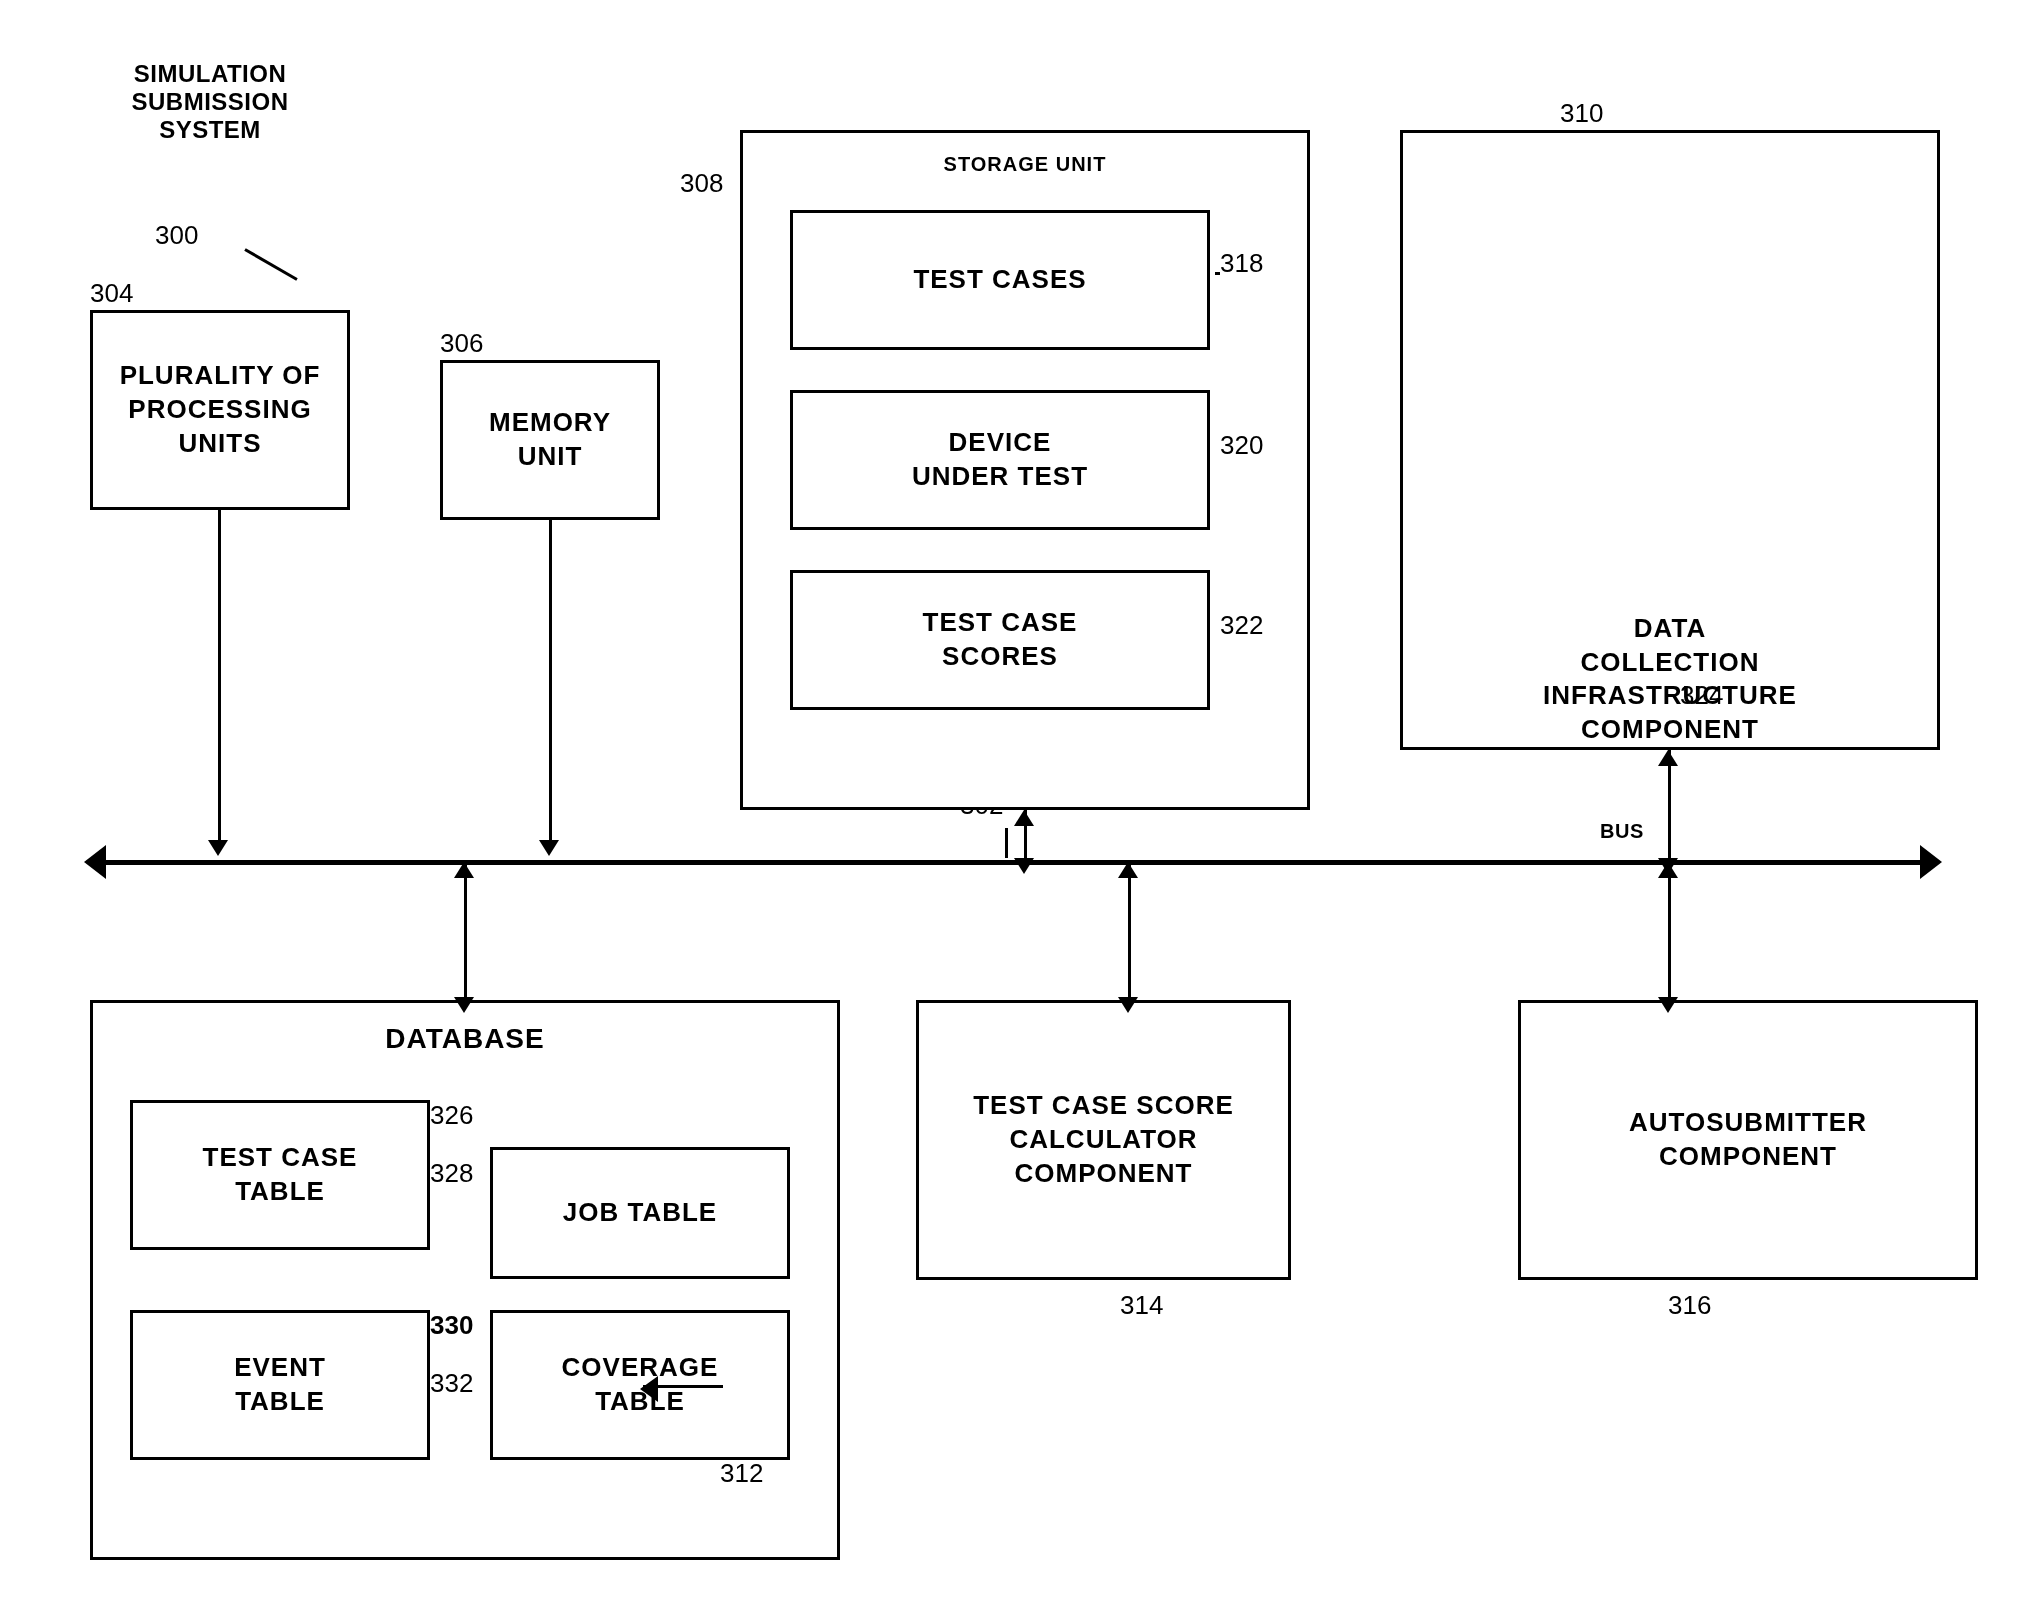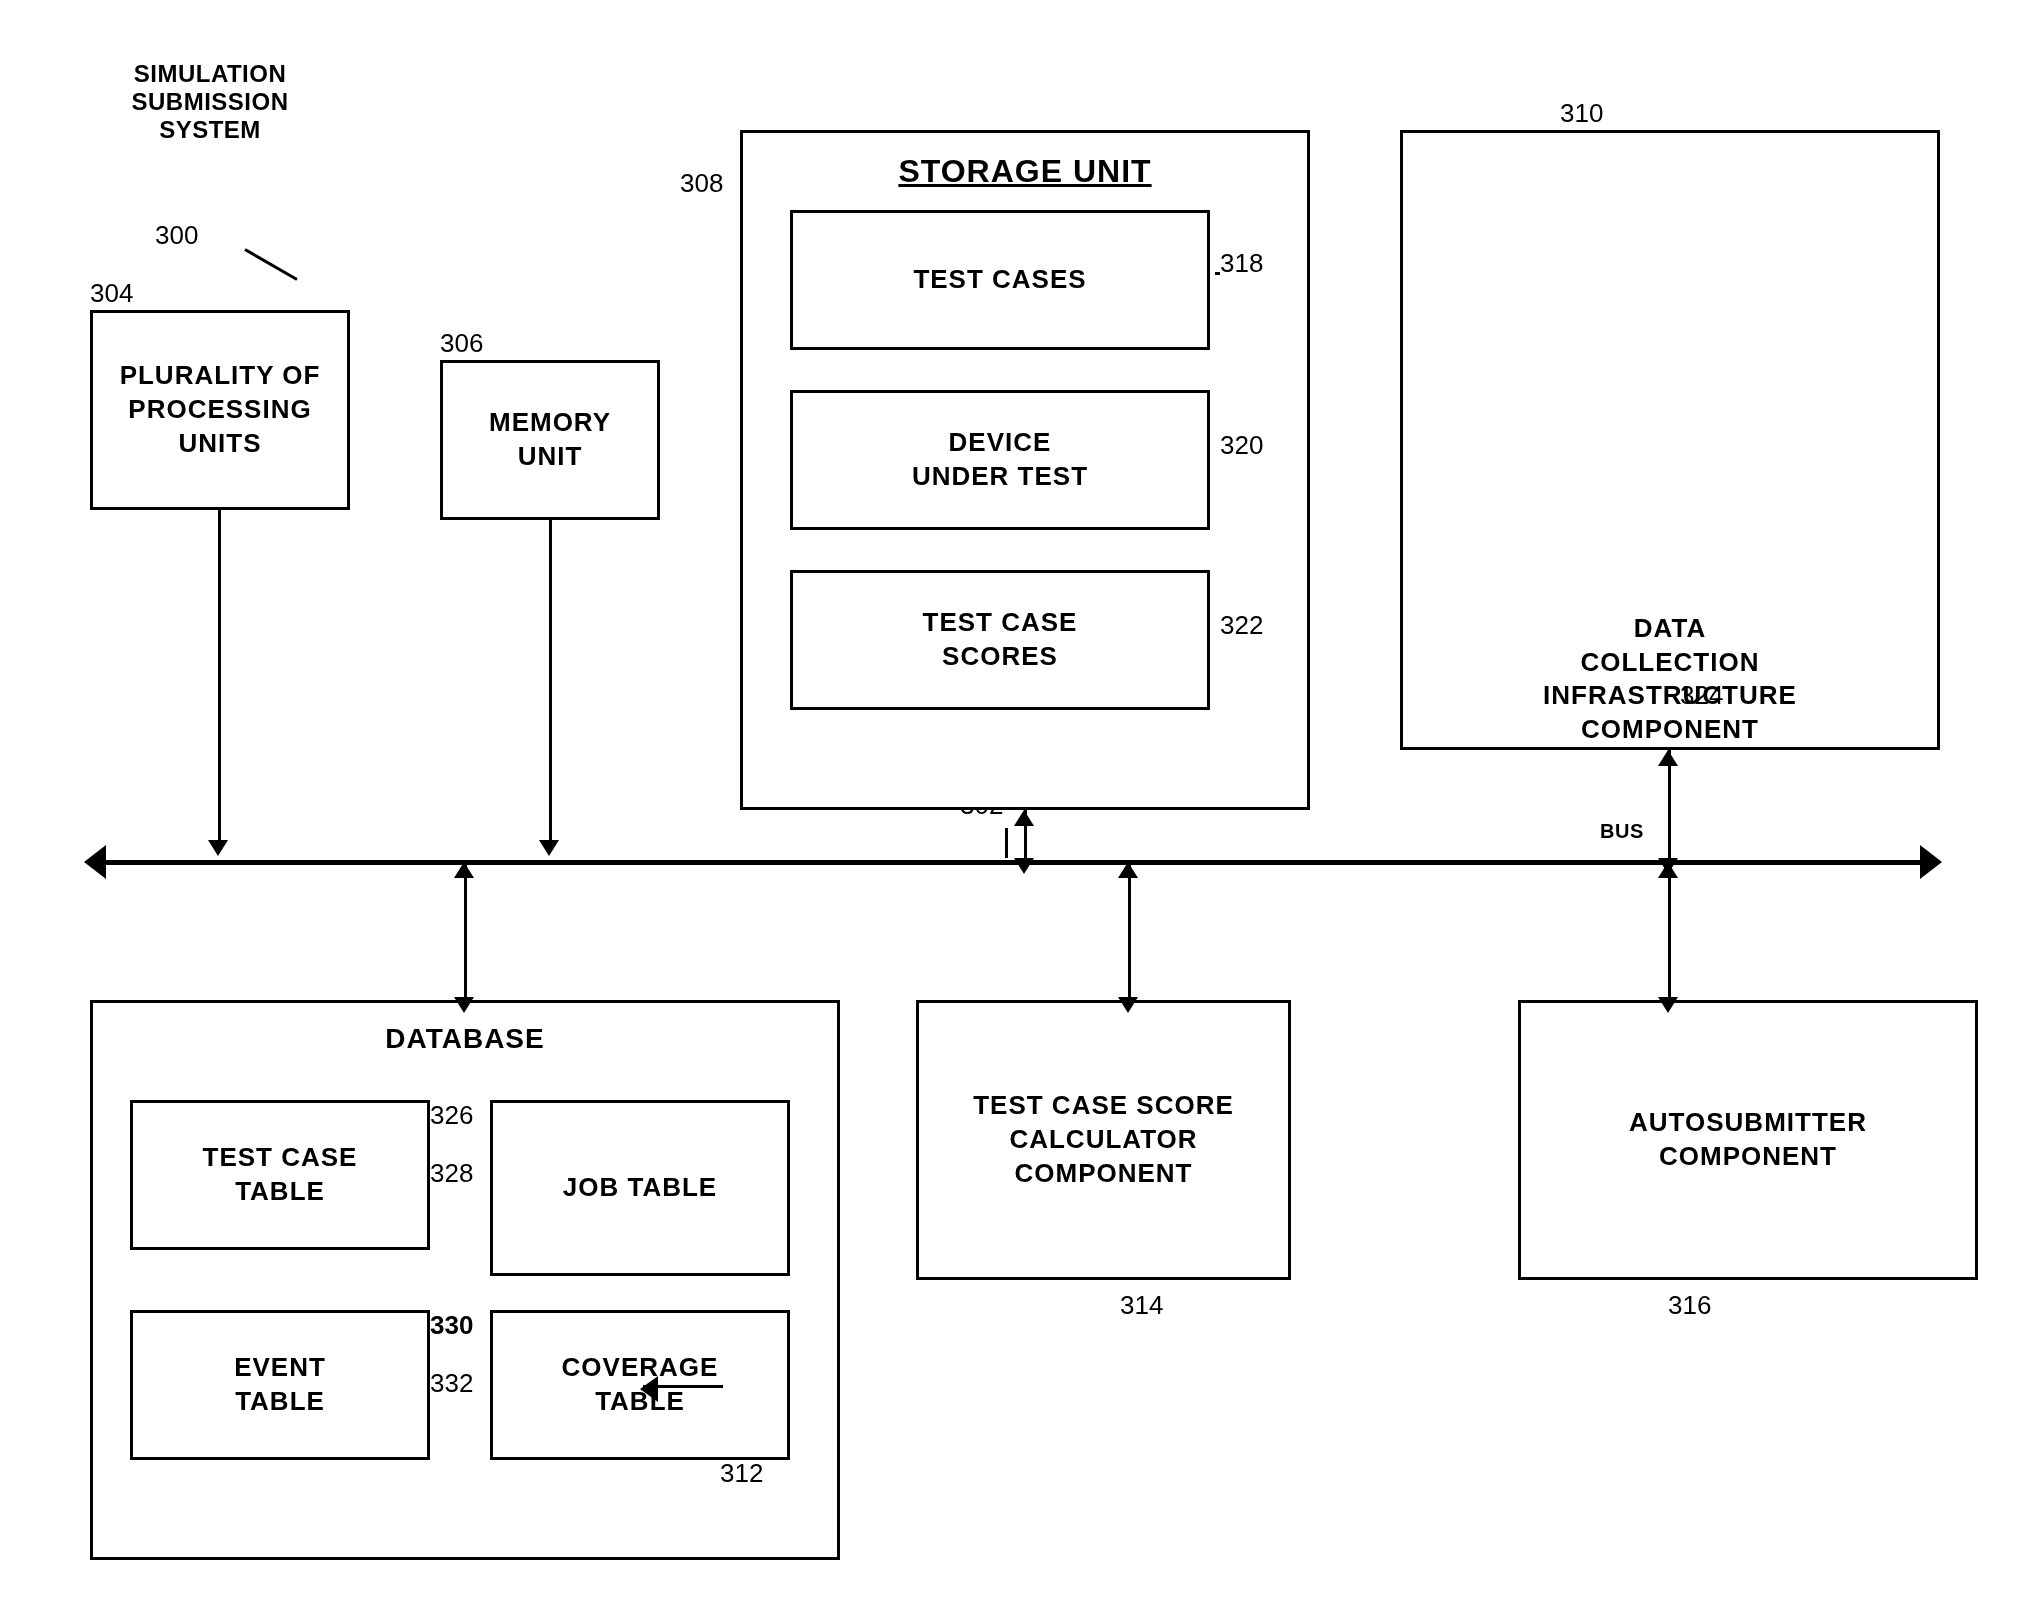--- a/index.html
+++ b/index.html
@@ -118,21 +118,21 @@
 
   <div class="box" style="left:440px; top:360px; width:220px; height:160px;">
     <span class="box-label">MEMORY<br>UNIT</span>
   </div>
   <div class="ref-num" style="left:440px; top:328px;">306</div>
 
   <div class="connector" style="left:549px; top:520px; width:3px; height:322px;"></div>
   <div class="arrow-down" style="left:539px; top:840px;"></div>
 
   <div class="box" style="left:740px; top:130px; width:570px; height:680px; justify-content:flex-start; padding-top:18px;">
-    <span class="box-label" style="font-size:32px;text-decoration:underline;">STORAGE UNIT</span>
+    <span class="box-label" style="font-size:20px;">STORAGE UNIT</span>
   </div>
   <div class="ref-num" style="left:680px; top:168px;">308</div>
 
   <div style="position:absolute; left:740px; top:185px; width:3px; height:3px;"></div>
 
   <div class="box" style="left:790px; top:210px; width:420px; height:140px;">
     <span class="box-label">TEST CASES</span>
   </div>
   <div class="ref-num" style="left:1220px; top:248px;">318</div>
 
@@ -166,21 +166,21 @@
 
   <div class="box" style="left:90px; top:1000px; width:750px; height:560px; justify-content:flex-start; padding-top:18px;">
     <span class="box-label" style="font-size:28px;">DATABASE</span>
   </div>
 
   <div class="box" style="left:130px; top:1100px; width:300px; height:150px;">
     <span class="box-label">TEST CASE<br>TABLE</span>
   </div>
   <div class="ref-num" style="left:430px; top:1100px;">326</div>
 
-  <div class="box" style="left:490px; top:1100px; width:300px; height:176px;">
+  <div class="box" style="left:490px; top:1147px; width:300px; height:132px;">
     <span class="box-label">JOB TABLE</span>
   </div>
   <div class="ref-num" style="left:430px; top:1158px;">328</div>
 
   <div class="box" style="left:130px; top:1310px; width:300px; height:150px;">
     <span class="box-label">EVENT<br>TABLE</span>
   </div>
   <div class="ref-num" style="left:430px; top:1310px;font-weight:bold;">330</div>
 
   <div class="box" style="left:490px; top:1310px; width:300px; height:150px;">

